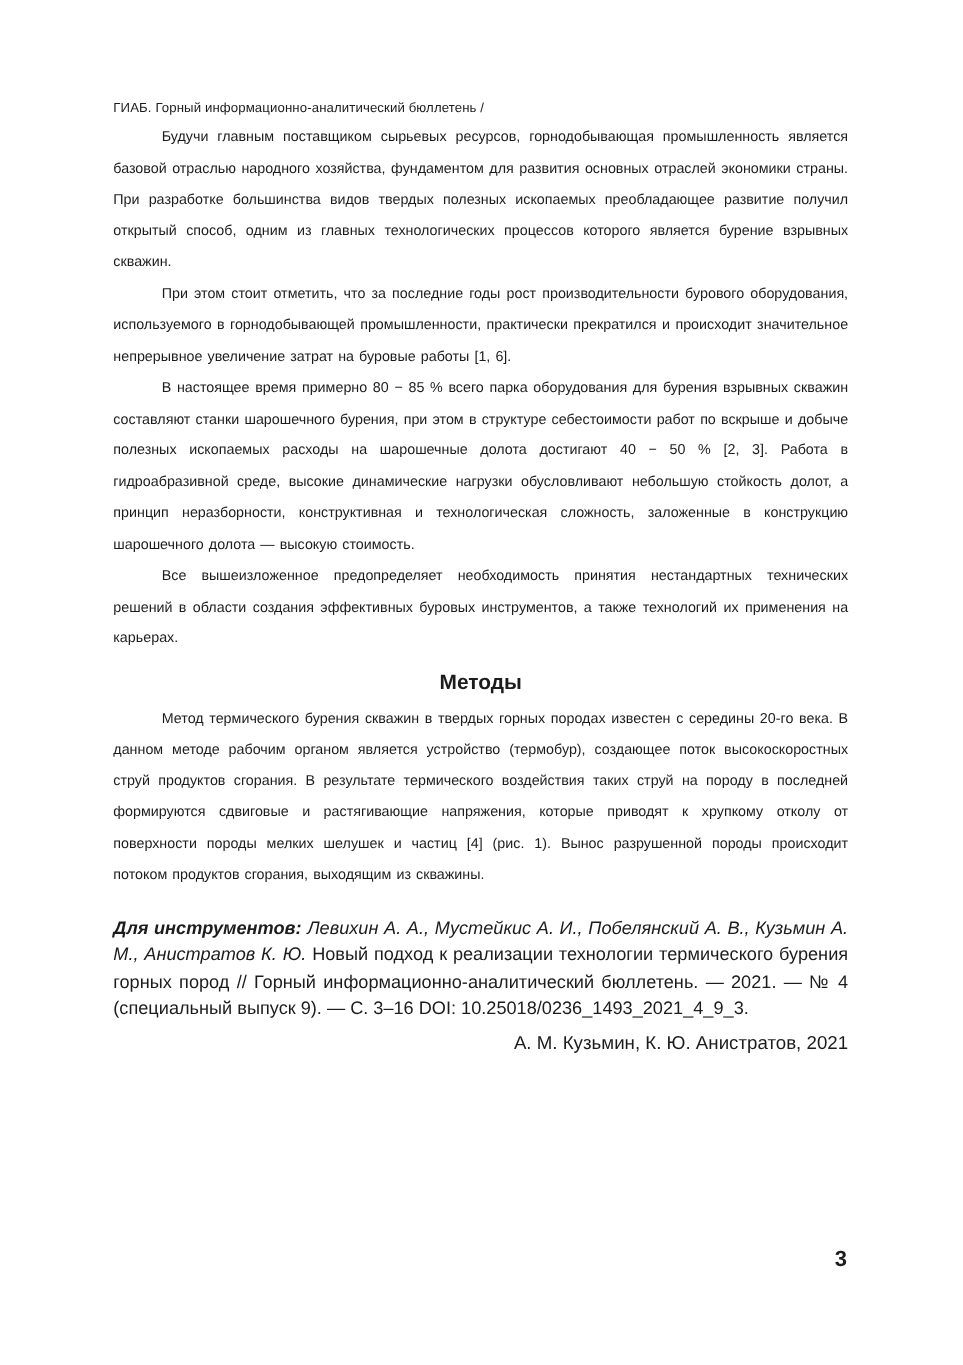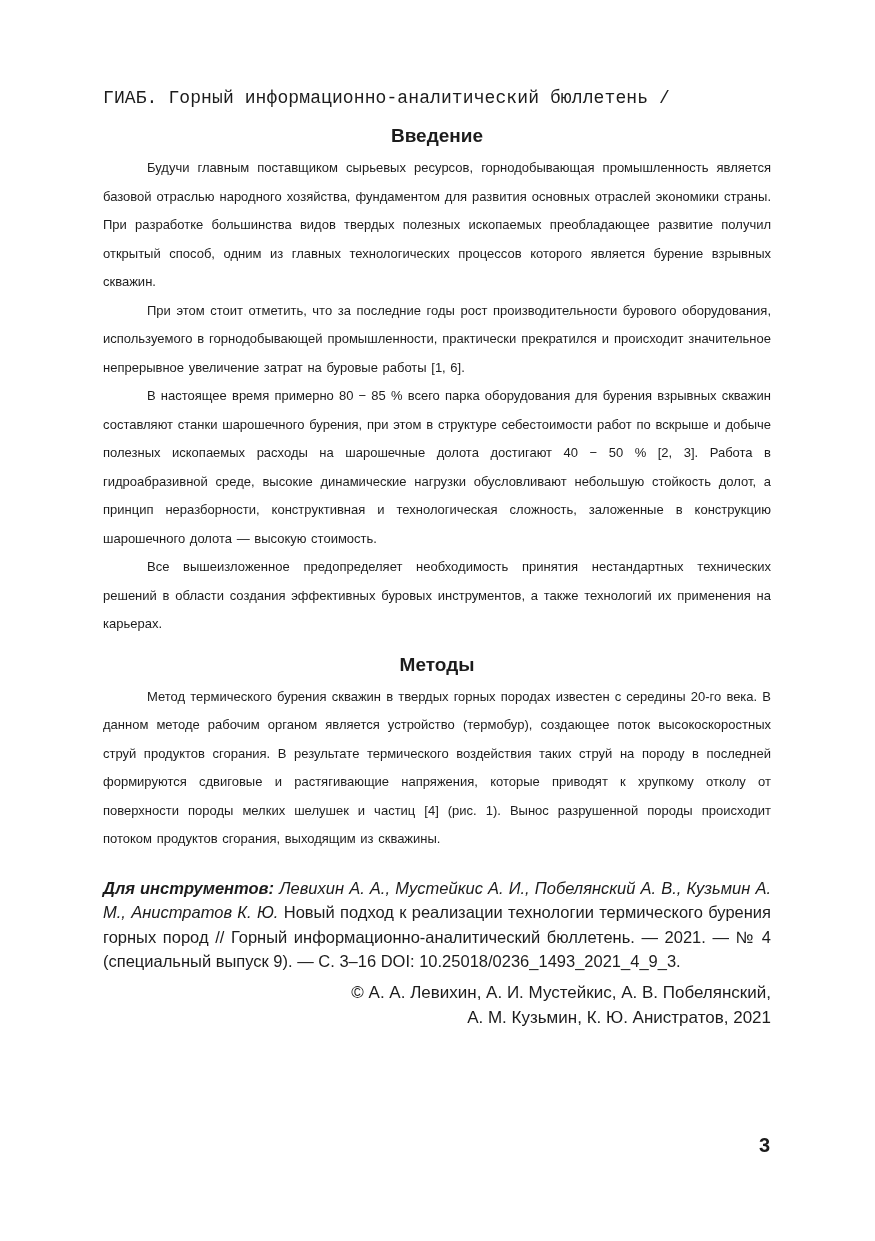--- a/index.html
+++ b/index.html
@@ -14,24 +14,23 @@
   .page {
     position: relative;
     width: 875px;
     height: 1241px;
     box-sizing: border-box;
     padding: 86px 104px 0 103px;
     overflow: hidden;
     background: #ffffff;
   }
   .journal-header {
-    font-size: 18px;
+    font-size: 12px;
     line-height: 24px;
     letter-spacing: 0.1px;
-    font-family: Liberation Mono, monospace;
   }
   .section-heading {
     font-size: 19px;
     font-weight: 700;
     text-align: center;
     line-height: 26px;
     margin: 13px 0 5px 0;
   }
   .body-para {
     font-size: 13px;
@@ -65,37 +64,35 @@
 </style>
 </head>
 <body>
 
 <div class="page">
 
   <header class="journal-header">
     <div>ГИАБ. Горный информационно-аналитический бюллетень /</div>
   </header>
 
-  <h2 class="section-heading">Введение</h2>
 
   <p class="body-para">Будучи главным поставщиком сырьевых ресурсов, горнодобывающая промышленность является базовой отраслью народного хозяйства, фундаментом для развития основных отраслей экономики страны. При разработке большинства видов твердых полезных ископаемых преобладающее развитие получил открытый способ, одним из главных технологических процессов которого является бурение взрывных скважин.</p>
   <p class="body-para">При этом стоит отметить, что за последние годы рост производительности бурового оборудования, используемого в горнодобывающей промышленности, практически прекратился и происходит значительное непрерывное увеличение затрат на буровые работы [1, 6].</p>
   <p class="body-para">В настоящее время примерно 80 − 85 % всего парка оборудования для бурения взрывных скважин составляют станки шарошечного бурения, при этом в структуре себестоимости работ по вскрыше и добыче полезных ископаемых расходы на шарошечные долота достигают 40 − 50 % [2, 3]. Работа в гидроабразивной среде, высокие динамические нагрузки обусловливают небольшую стойкость долот, а принцип неразборности, конструктивная и технологическая сложность, заложенные в конструкцию шарошечного долота — высокую стоимость.</p>
   <p class="body-para">Все вышеизложенное предопределяет необходимость принятия нестандартных технических решений в области создания эффективных буровых инструментов, а также технологий их применения на карьерах.</p>
 
   <h2 class="section-heading">Методы</h2>
 
   <p class="body-para">Метод термического бурения скважин в твердых горных породах известен с середины 20-го века. В данном методе рабочим органом является устройство (термобур), создающее поток высокоскоростных струй продуктов сгорания. В результате термического воздействия таких струй на породу в последней формируются сдвиговые и растягивающие напряжения, которые приводят к хрупкому отколу от поверхности породы мелких шелушек и частиц [4] (рис. 1). Вынос разрушенной породы происходит потоком продуктов сгорания, выходящим из скважины.</p>
 
   <p class="citation">
     <span class="cit-label">Для инструментов:</span>
     <span class="cit-authors">Левихин А. А., Мустейкис А. И., Побелянский А. В., Кузьмин А. М., Анистратов К. Ю.</span>
     <span class="cit-text">Новый подход к реализации технологии термического бурения горных пород // Горный информационно-аналитический бюллетень. — 2021. — № 4 (специальный выпуск 9). — С. 3–16 DOI: 10.25018/0236_1493_2021_4_9_3.</span>
   </p>
 
   <div class="copyright">
-    <div>© А. А. Левихин, А. И. Мустейкис, А. В. Побелянский,</div>
     <div>А. М. Кузьмин, К. Ю. Анистратов, 2021</div>
   </div>
 
   <div class="page-number">3</div>
 
 </div>
 
 </body></html>

